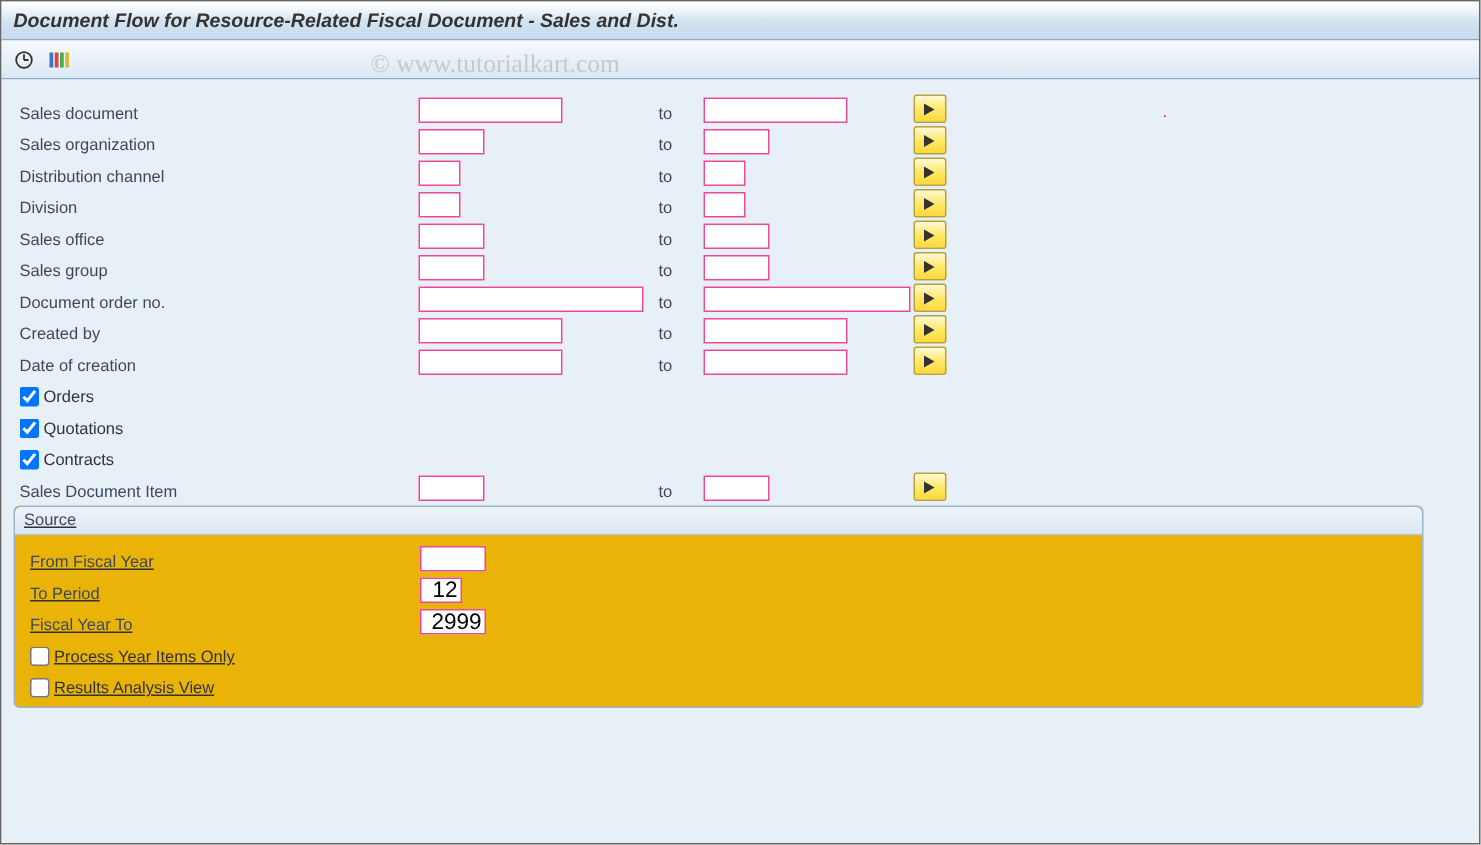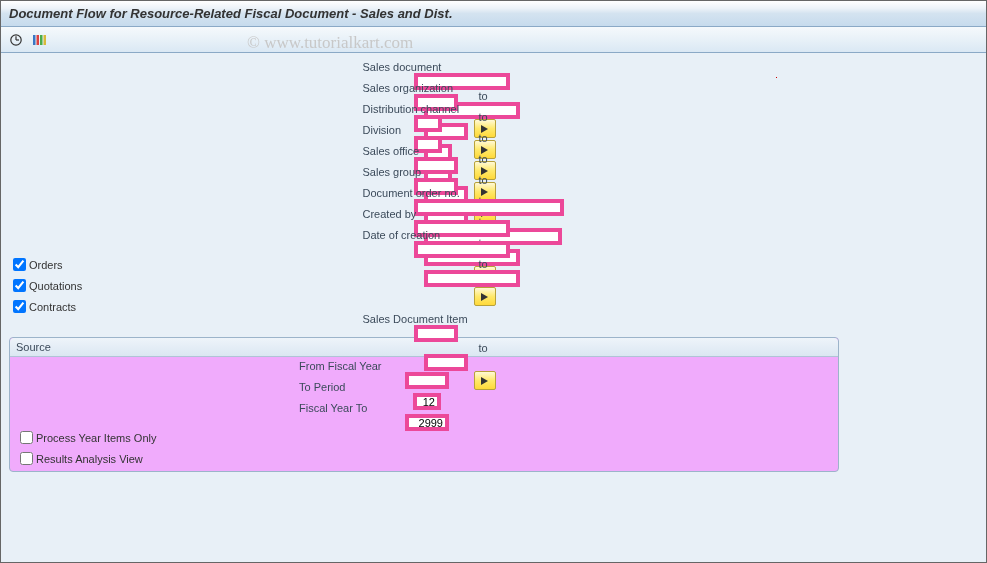--- a/index.html
+++ b/index.html
@@ -47,39 +47,38 @@
       cursor: pointer;
     }
     .main {
       background: #e8f0f7;
       height: calc(100% - 52px);
       padding: 8px 8px 0 8px;
       overflow: hidden;
     }
     .row {
       display: flex;
-      align-items: center;
+      align-items: flex-end;
       height: 21px;
       margin-bottom: 0;
-      flex-direction: column;
     }
     .label {
       width: 270px;
       padding-left: 4px;
       color: #3b4a5a;
     }
     .from-col { width: 160px; }
     .to-label { width: 30px; text-align: left; color: #3b4a5a; }
     .to-col { width: 140px; }
     .btn-col { width: 40px; display:flex; align-items:center; }
     input[type="text"] {
       height: 17px;
-      border: 4px solid #ec4899;
+      border: 1px solid #ec4899;
       background: #fff;
-      font-size: 11px;
+      font-size: 15px;
       padding: 0 2px;
     }
     .w-sm { width: 28px; }
     .w-md { width: 44px; }
     .w-lg { width: 96px; }
     .w-xl { width: 150px; }
     .arrow-btn {
       width: 22px;
       height: 19px;
       background: linear-gradient(to bottom, #fff9d6 0%, #ffe96b 50%, #ffd93a 100%);
@@ -97,22 +96,23 @@
       padding-left: 4px;
       gap: 3px;
     }
     .cb-row input[type="checkbox"]{
       width:13px; height:13px;
     }
     .group {
       margin-top: 3px;
       border: 1px solid #9cb4ca;
       border-radius: 4px;
-      background: #f0abfc;
-      width: 830px;
+      background: #eab308;
+      width: 940px;
+      text-decoration: underline;
     }
     .group-title {
       background: linear-gradient(to bottom, #eef4fa 0%, #dbe7f2 100%);
       border-bottom: 1px solid #b0c4d6;
       border-radius: 4px 4px 0 0;
       padding: 3px 6px;
       color: #3b4a5a;
       font-size:11px;
     }
     .group-body {

